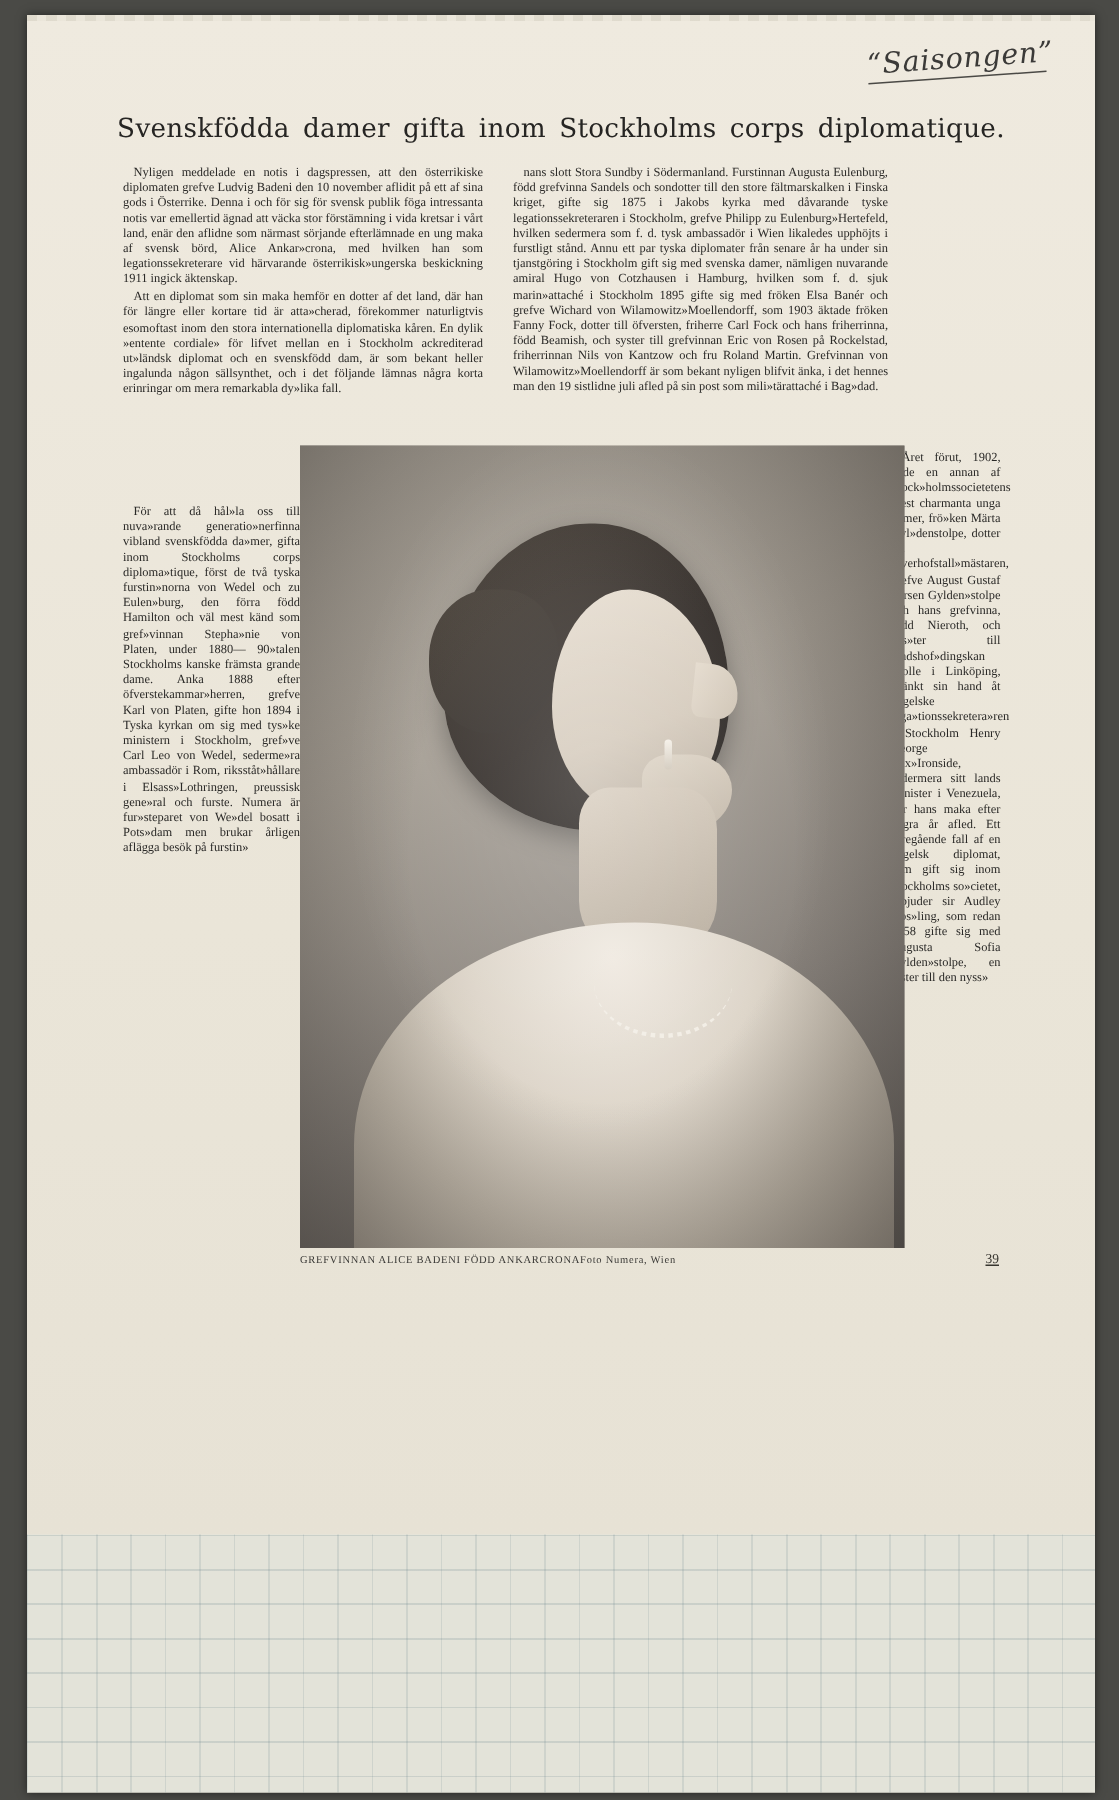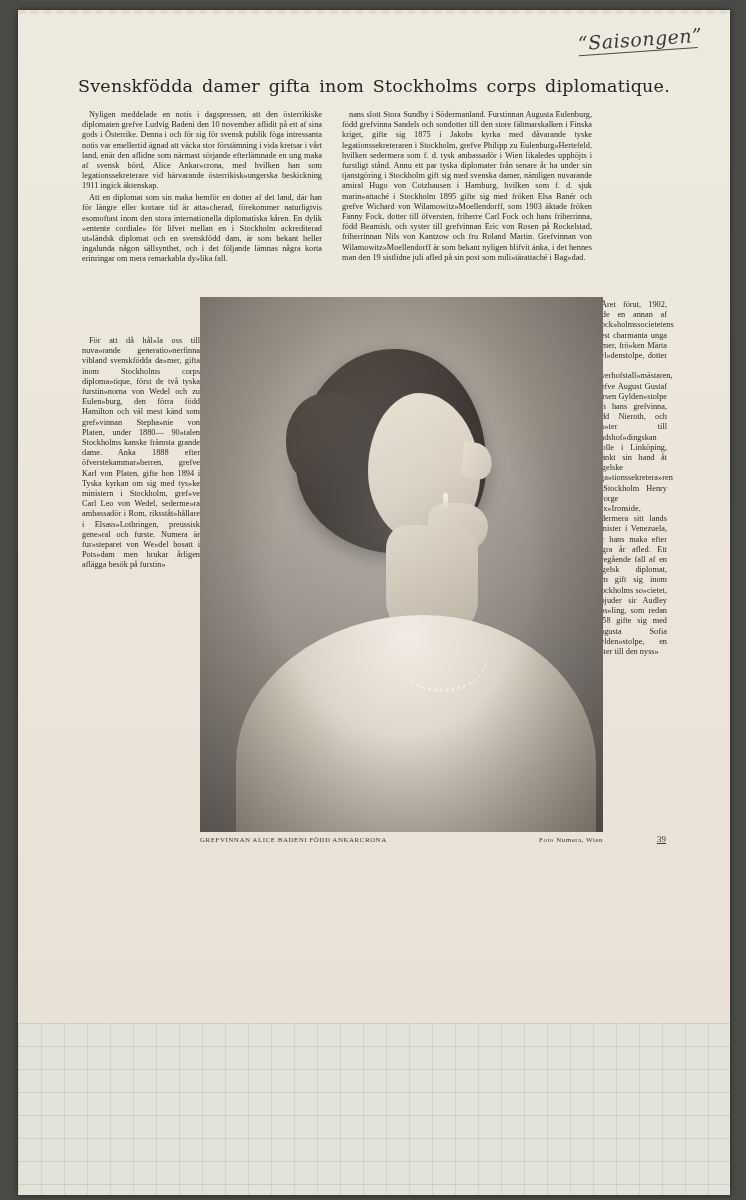--- a/index.html
+++ b/index.html
@@ -135,21 +135,21 @@
   }
   .earring{
     position:absolute;left:243px;top:196px;width:5px;height:20px;
     background:linear-gradient(#f4efe6,#cfc6b8);
     border-radius:3px;
   }
 
   .caption{
     position:absolute;left:182px;top:826px;width:403px;
     font-size:7px;letter-spacing:.5px;color:#3a3936;
-    display:flex;justify-content:space-between;
+    display:flex;
   }
   .pagenum{
     position:absolute;right:64px;top:824px;
     font-size:9px;color:#37352f;text-decoration:underline;
   }
 </style>
 </head>
 <body>
 
 <div class="page">

